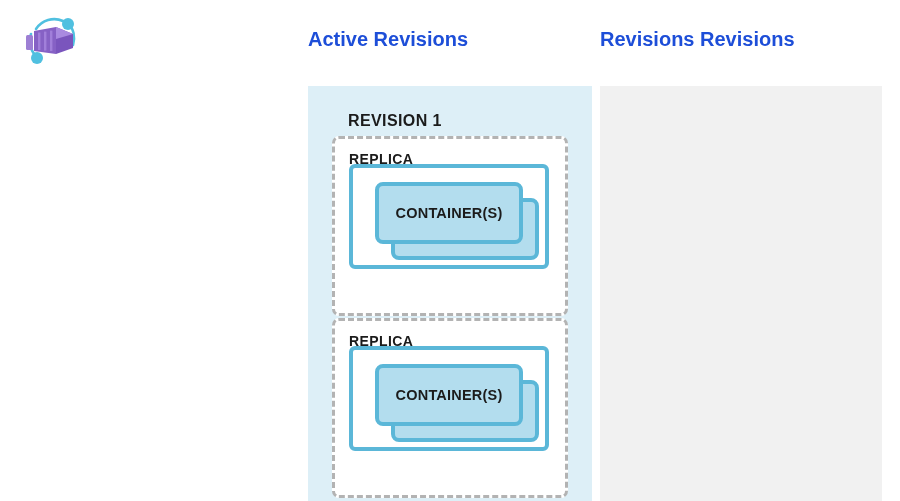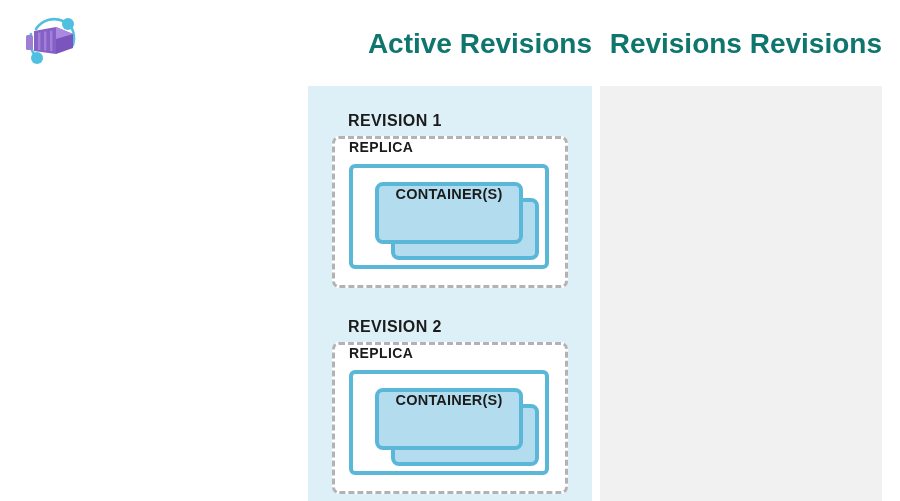--- a/index.html
+++ b/index.html
@@ -38,24 +38,24 @@
     font-weight: 400;
     color: #3b3b3b;
     letter-spacing: 0.1px;
   }
   #caption-text b { font-weight: 700; color: #1f1f1f; }
 
   
   .column-heading {
     position: absolute;
     top: 28px;
-    font-size: 28px;
-    font-weight: 700;
-    color: #0f766e;
-    text-align: right;
+    font-size: 20px;
+    font-weight: 700;
+    color: #1d4ed8;
+    text-align: left;
   }
   #active-heading   { left: 308px; width: 284px; }
   #inactive-heading { left: 600px; width: 282px; }
 
   
   .revision-panel {
     position: absolute;
     top: 60px;
     height: 434px;
     margin-top: 26px;
@@ -86,25 +86,25 @@
     letter-spacing: 0.4px;
     color: #1b1b1b;
     margin: 0 0 6px 16px;
   }
 
   
   .replica-box {
     position: relative;
     box-sizing: border-box;
     width: 236px;
-    height: 152px;
+    height: 180px;
     border: 3px dashed #b3b3b3;
     border-radius: 7px;
     background: #ffffff;
-    padding-top: 0;
+    padding-top: 12px;
   }
   .replica-label {
     font-size: 14px;
     font-weight: 700;
     letter-spacing: 0.4px;
     color: #1b1b1b;
     margin-left: 14px;
   }
 
   
@@ -140,20 +140,21 @@
     top: 16px;
     width: 148px;
     height: 62px;
   }
   .container-card.front {
     left: 0;
     top: 0;
     width: 148px;
     height: 62px;
     display: flex;
+    align-items: center;
     justify-content: center;
   }
   .container-label {
     font-size: 14.5px;
     font-weight: 700;
     letter-spacing: 0.2px;
     color: #1b1b1b;
     white-space: nowrap;
   }
 </style>
@@ -195,21 +196,20 @@
           <div class="container-card back"></div>
           <div class="container-card front">
             <span class="container-label">CONTAINER(S)</span>
           </div>
         </div>
       </div>
     </div>
   </div>
 
   <div class="revision-group" id="revision-2">
-    <div class="revision-label">REVISION 2</div>
     <div class="replica-box">
       <div class="replica-label">REPLICA</div>
       <div class="replica-frame">
         <div class="container-stack">
           <div class="container-card back"></div>
           <div class="container-card front">
             <span class="container-label">CONTAINER(S)</span>
           </div>
         </div>
       </div>

